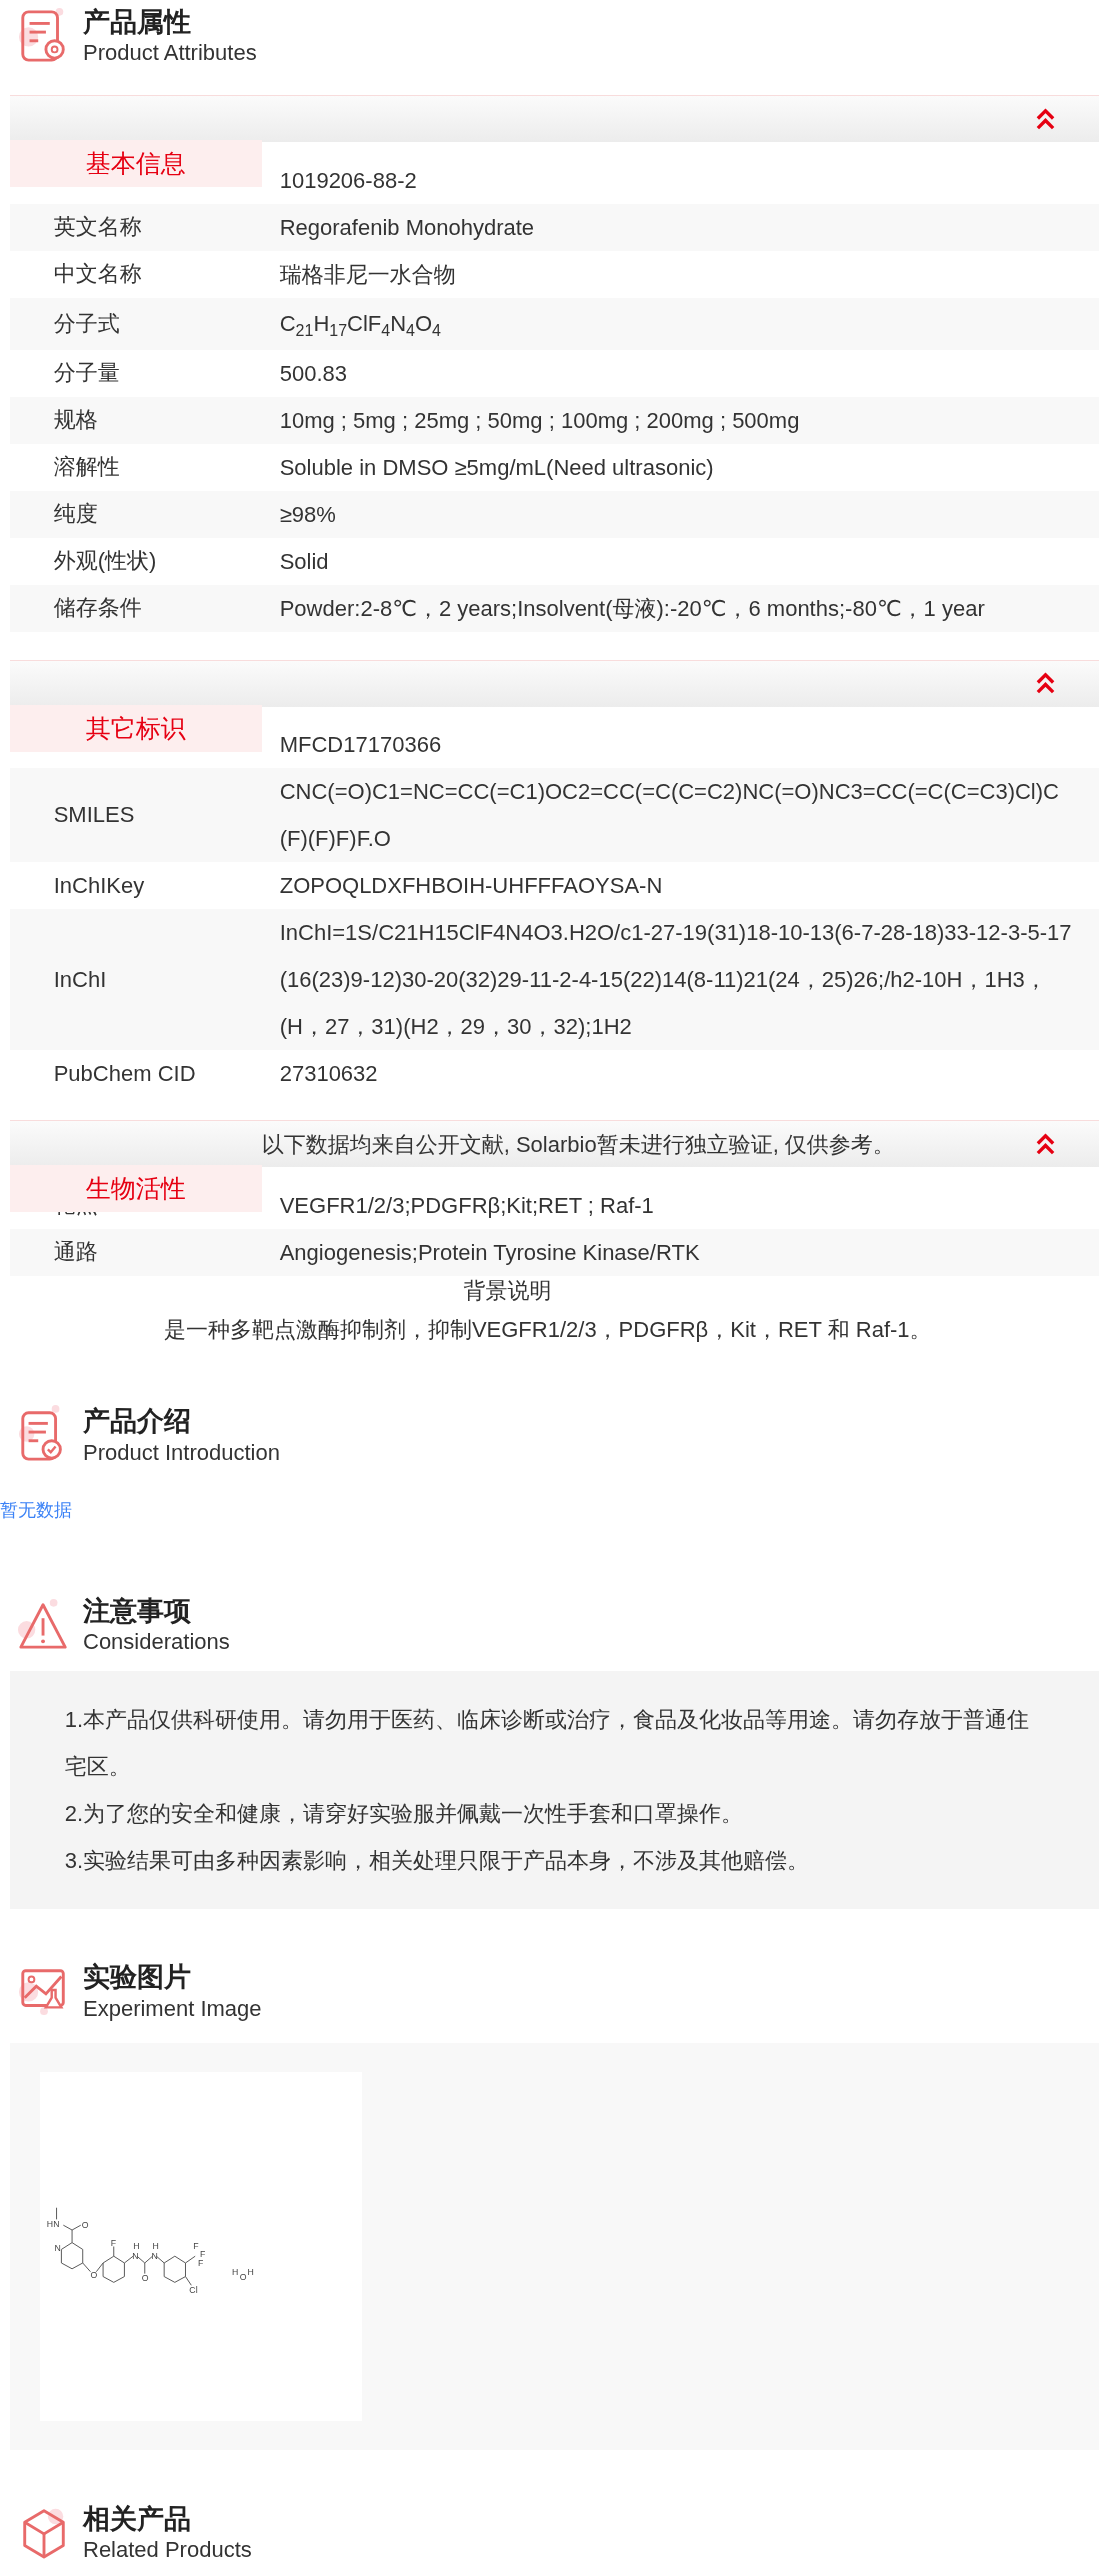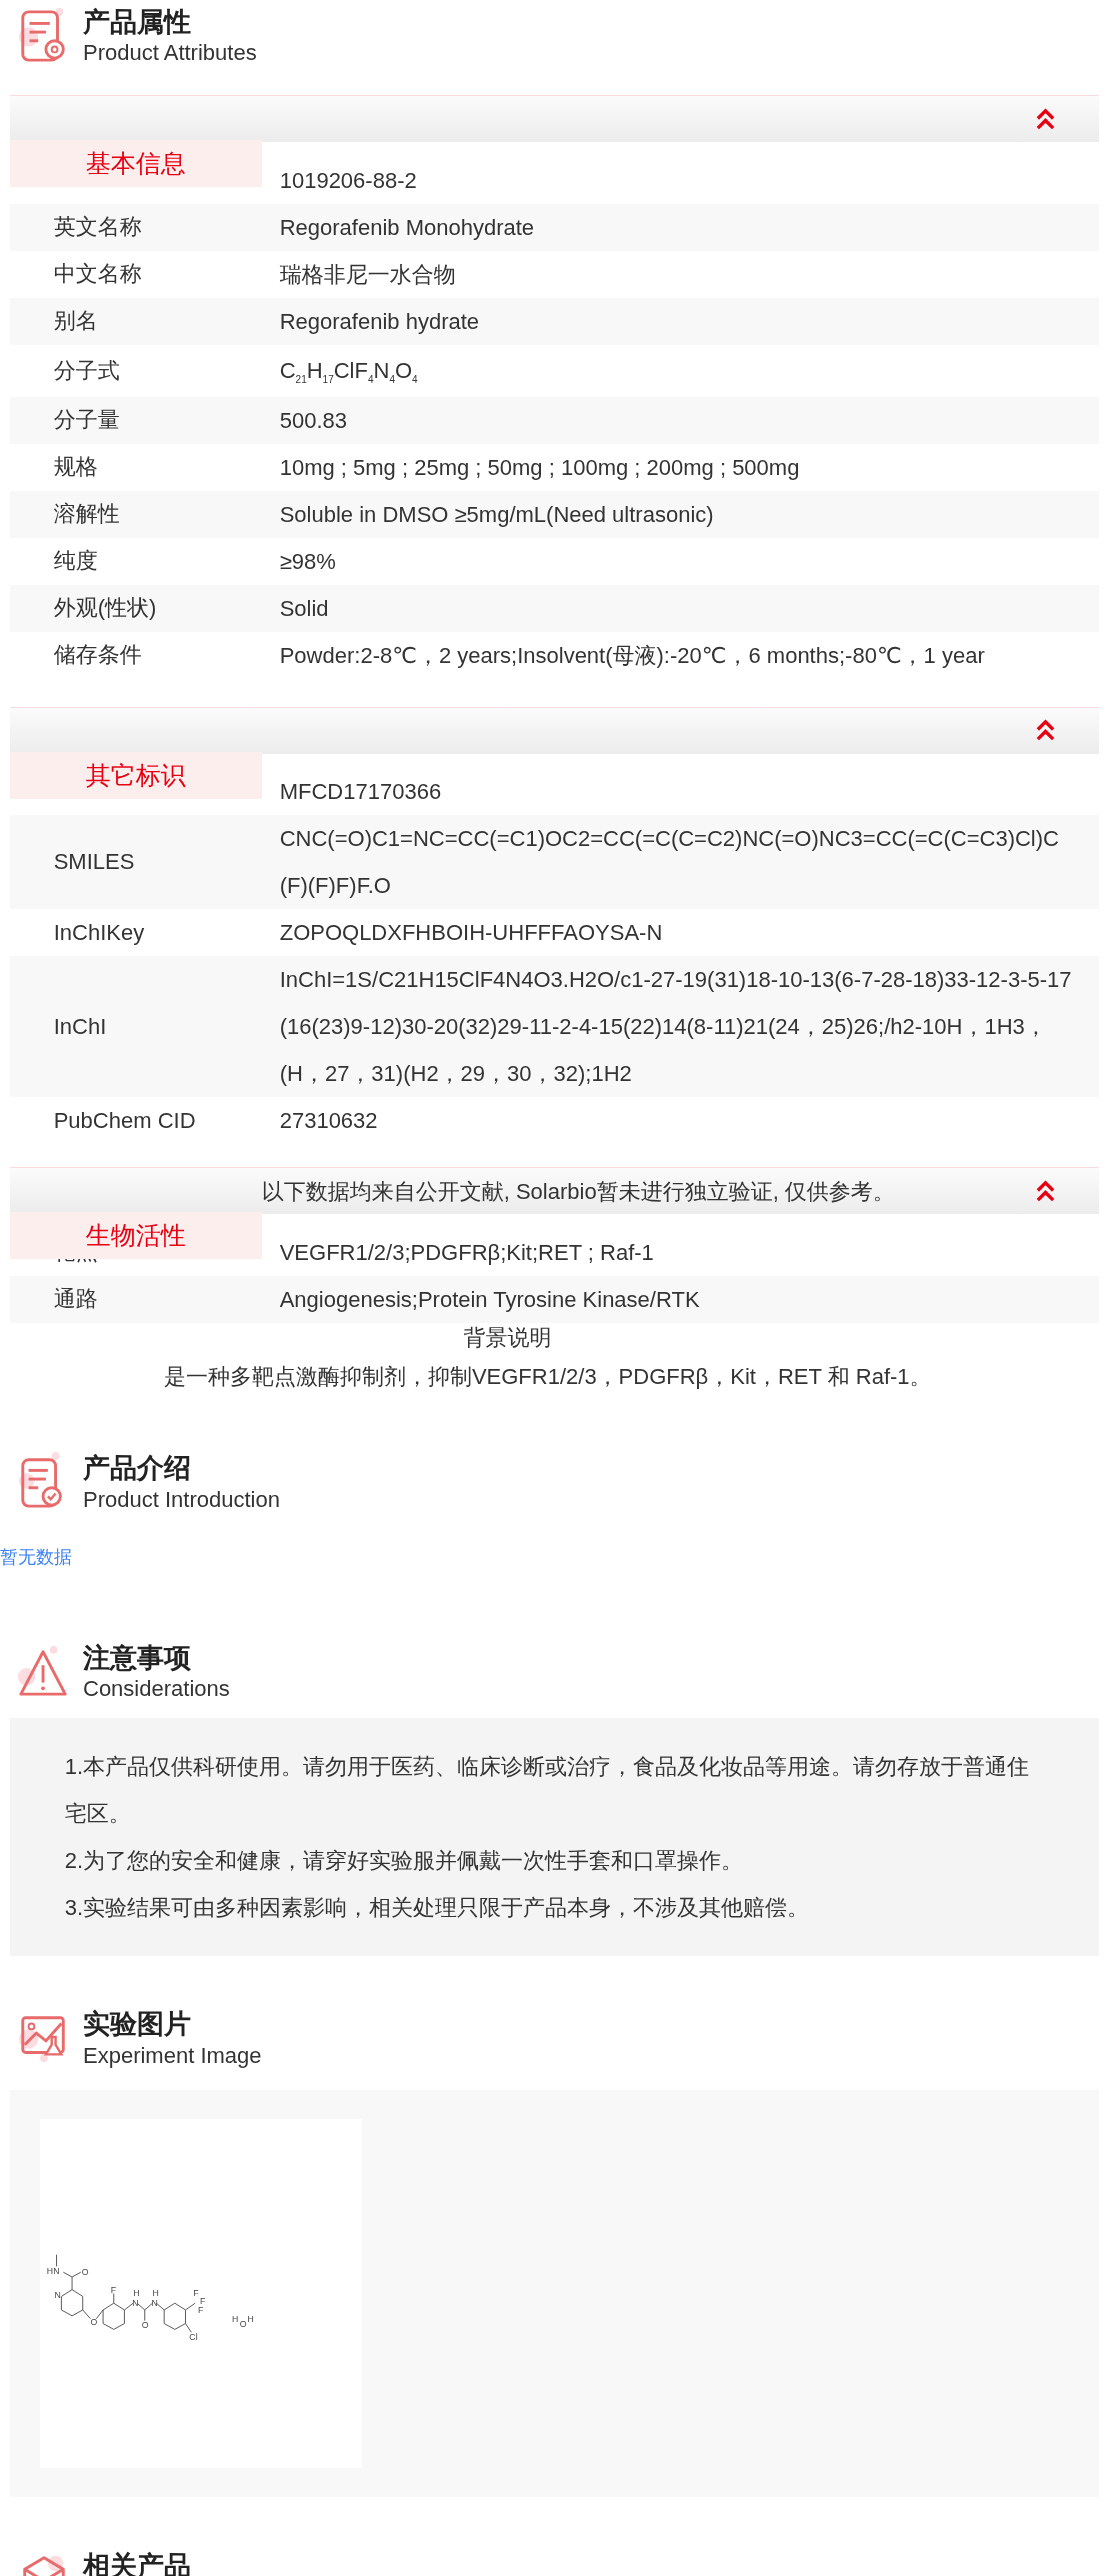--- a/index.html
+++ b/index.html
@@ -16,21 +16,21 @@
   .bar .tab { position: absolute; left: 0; top: 0; width: 252px; height: 47px; background: #fdeeee;
               color: #e60012; font-size: 25px; line-height: 47px; text-align: center; margin-top: 44px; }
   .bar .note { position: absolute; left: 252px; top: 0; height: 47px; line-height: 47px; font-size: 22px; color: #333; }
   .bar .chev { position: absolute; right: 43px; top: 11.6px; width: 21px; height: 23px; cursor: pointer; }
 
   .tbl { margin: 14.5px 12.6px 0 9.7px; }
   .row { display: flex; align-items: center; min-height: 47px; }
   .row:nth-child(even) { background: #f8f8f8; }
   .row .k { width: 270px; padding-left: 44px; font-size: 22px; color: #333; flex: none; }
   .row .v { flex: 1; font-size: 22px; color: #333; line-height: 47px; padding-right: 13.6px; word-break: break-all; }
-  .row .v sub { font-size: 10px; vertical-align: -4.8px; line-height: 0; }
+  .row .v sub { font-size: 16px; vertical-align: -4.8px; line-height: 0; }
 
   .empty { text-align: left; font-size: 18px; color: #3b82f6; height: 58px; line-height: 58px; margin-top: 13.6px; }
 
   .notes { margin: 13.6px 12.6px 0 9.7px; background: #f4f4f4; padding: 25px 55px 25px 55px; }
   .notes p { font-size: 22px; line-height: 47px; color: #333; }
 
   .exp { margin: 19.4px 12.6px 0 9.7px; background: #f8f8f8; height: 407px; position: relative; }
   .exp .img { position: absolute; left: 30px; top: 29px; width: 322px; height: 349px; background: #fff; }
 </style>
 </head>
@@ -63,24 +63,20 @@
       <div class="k">CAS</div>
       <div class="v">1019206-88-2</div>
     </div>
   <div class="row">
       <div class="k">英文名称</div>
       <div class="v">Regorafenib Monohydrate</div>
     </div>
   <div class="row">
       <div class="k">中文名称</div>
       <div class="v">瑞格非尼一水合物</div>
-    </div>
-  <div class="row">
-      <div class="k">别名</div>
-      <div class="v">Regorafenib hydrate</div>
     </div>
   <div class="row" style="min-height:52px;">
     <div class="k">分子式</div>
     <div class="v" style="line-height:52px;"><span>C</span><sub>21</sub><span>H</span><sub>17</sub><span>ClF</span><sub>4</sub><span>N</span><sub>4</sub><span>O</span><sub>4</sub></div>
   </div>
   <div class="row">
       <div class="k">分子量</div>
       <div class="v">500.83</div>
     </div>
   <div class="row">

